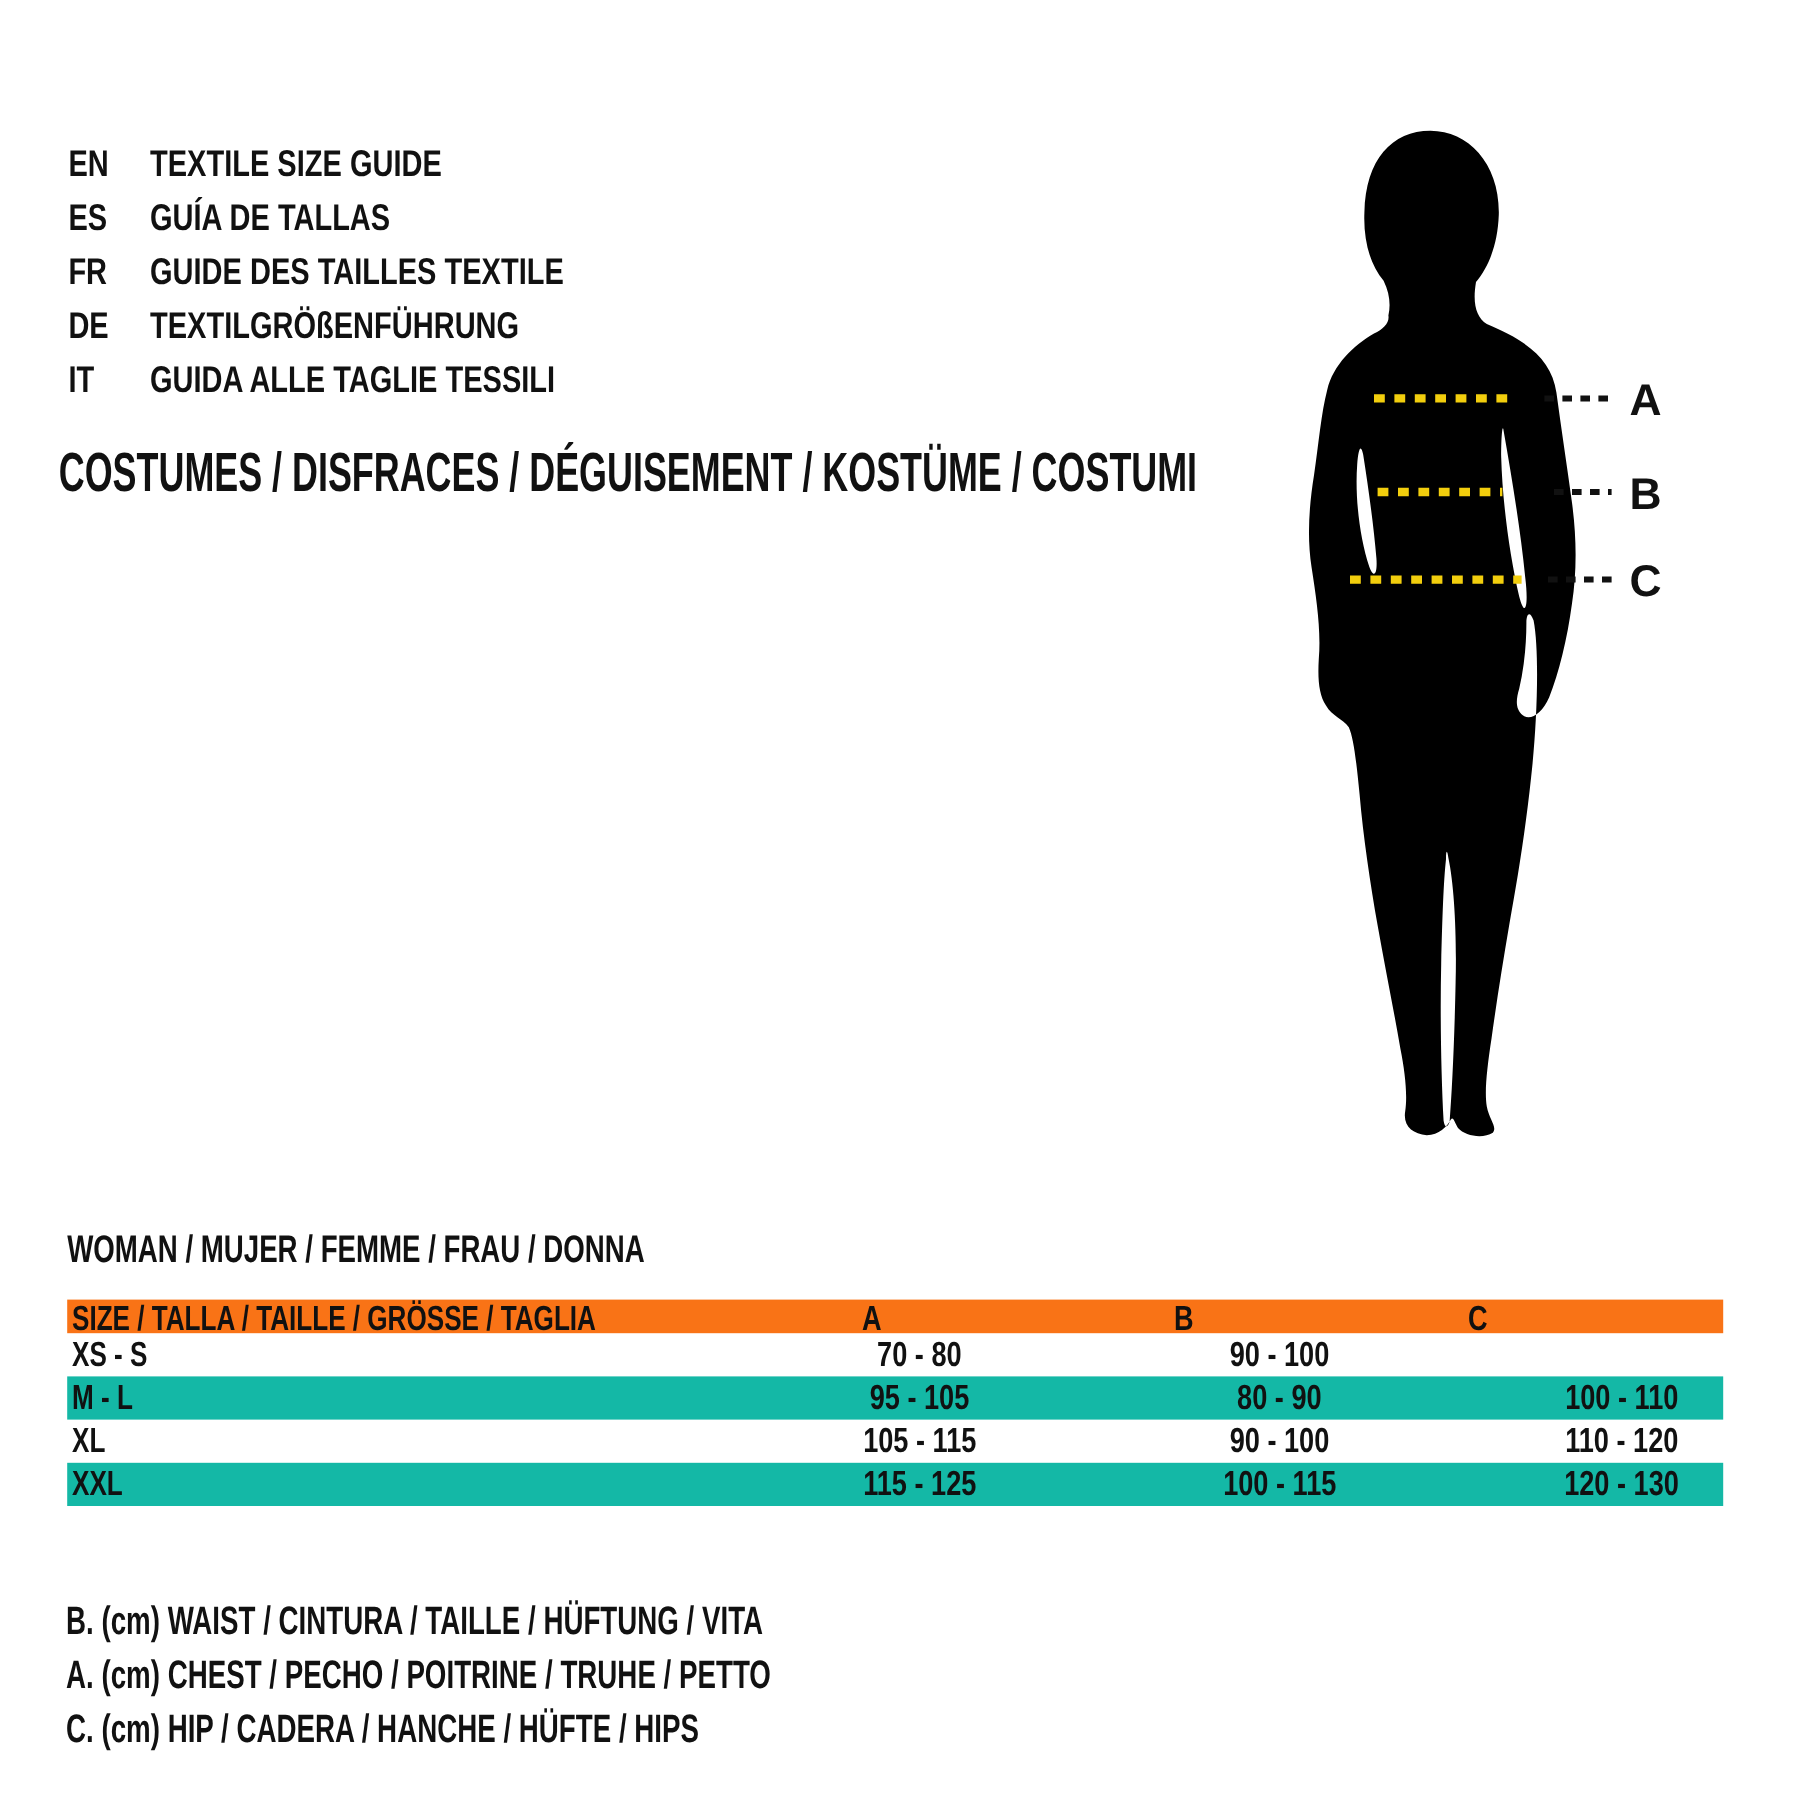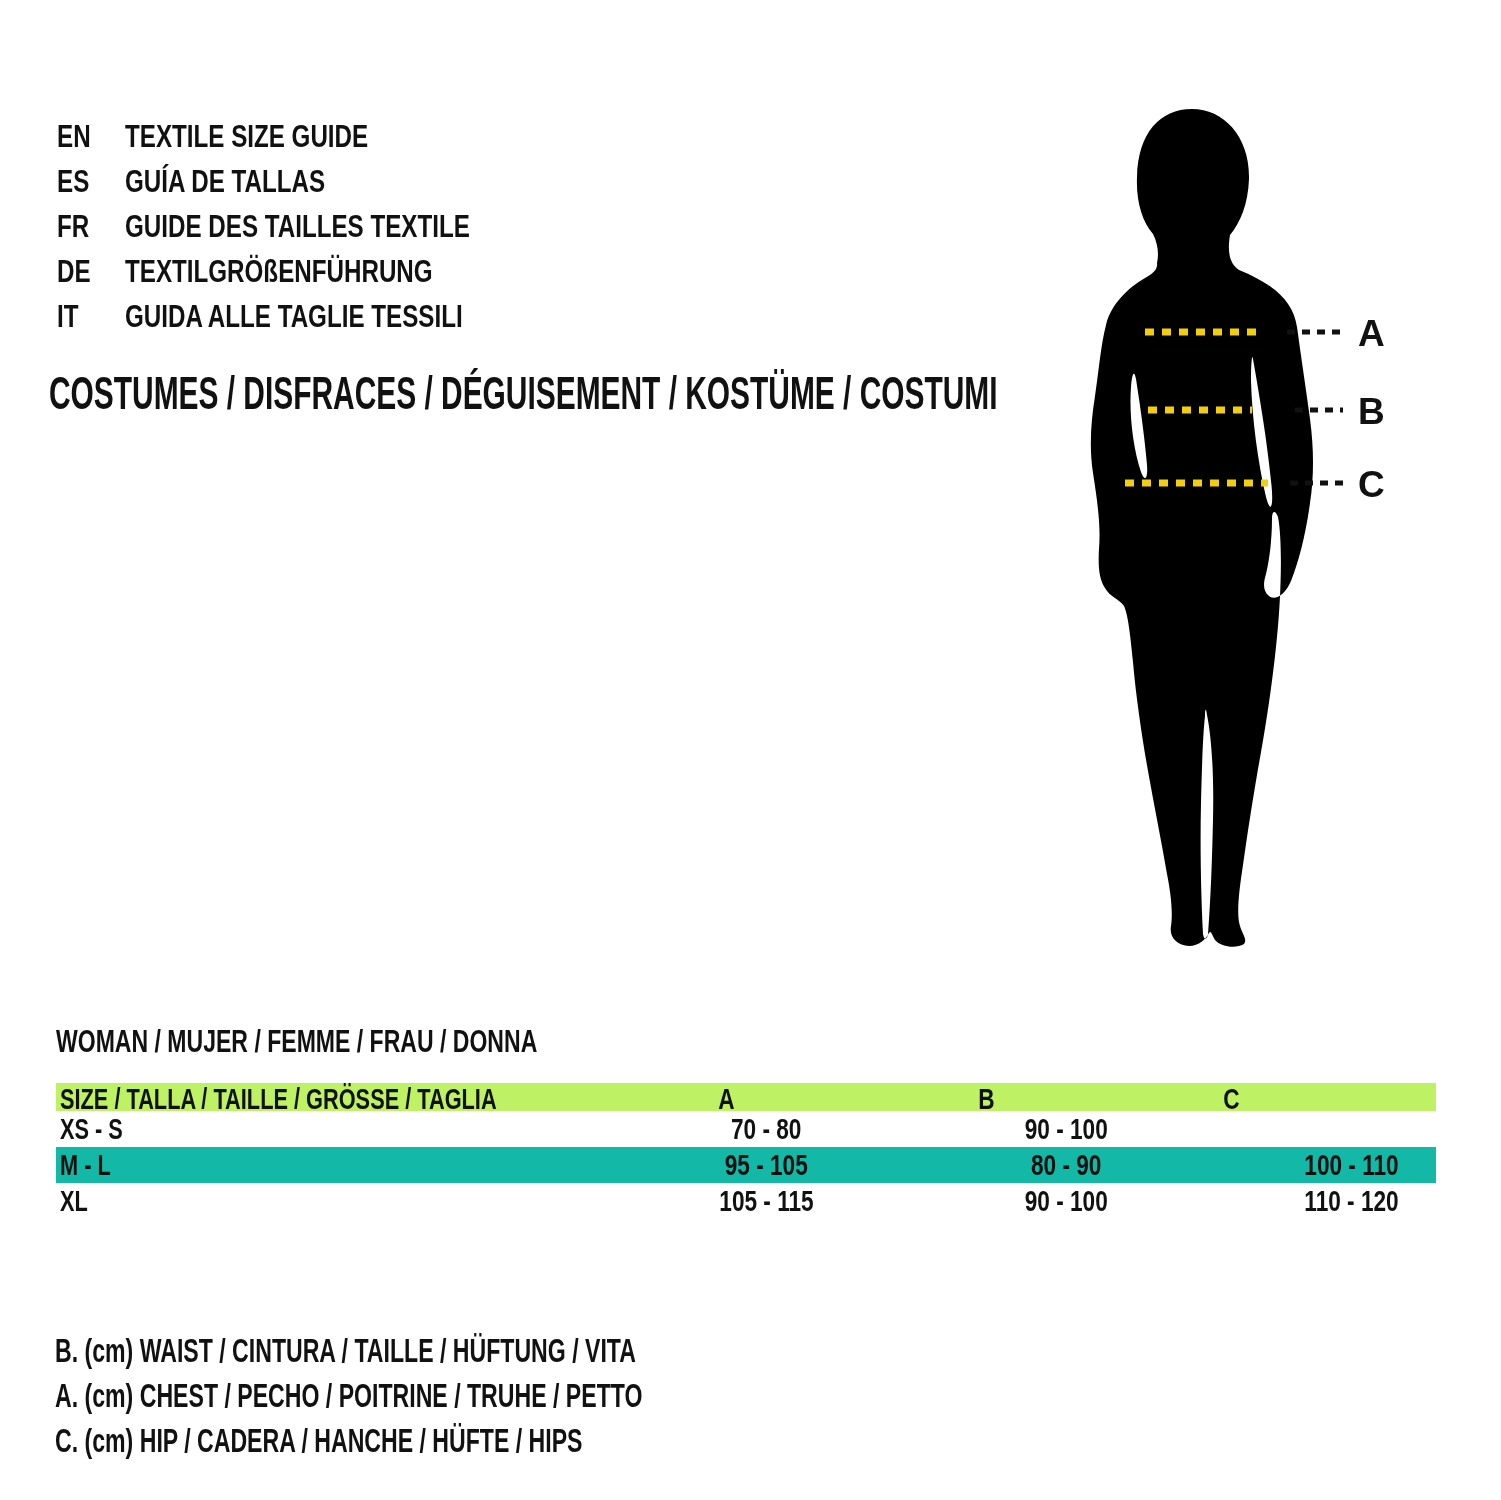--- a/index.html
+++ b/index.html
@@ -27,21 +27,21 @@
                   font-size:37px;font-weight:700;fill:#111111;}
 
   
   .woman-heading{position:absolute;left:56px;top:987px;height:34px;line-height:34px;
                  font-size:32px;font-weight:700;}
   .woman-heading .cx{transform:scaleX(0.72);}
 
   
   .size-table{position:absolute;left:56px;top:1046px;width:1380px;font-weight:700;}
   .t-row{display:grid;grid-template-columns:530px 280px 240px 250px 80px;}
-  .t-head{height:28px;background:#bef264;}
+  .t-head{height:28px;background:#f97316;}
   .t-data{height:36px;gap:40px;}
   .t-data.alt{background:#14b8a6;text-align:center;}
   .t-cell{display:flex;align-items:center;font-size:29px;}
   .t-cell.first{padding-left:4px;justify-content:flex-start;}
   .t-cell.num{justify-content:center;}
   .t-head .t-cell{font-size:29px;}
   .size-table .cx{transform:scaleX(0.75);}
   .size-table .cx-c{transform:scaleX(0.78);}
 
   
@@ -195,20 +195,35 @@
         </div>
       <div class="t-cell num">
           <span class="cx-c">90 - 100</span>
         </div>
       <div class="t-cell num">
           <span class="cx-c">110 - 120</span>
         </div>
       <div class="t-cell"></div>
     </div>
 
+    <div class="t-row t-data alt">
+      <div class="t-cell first">
+          <span class="cx">XXL</span>
+        </div>
+      <div class="t-cell num">
+          <span class="cx-c">115 - 125</span>
+        </div>
+      <div class="t-cell num">
+          <span class="cx-c">100 - 115</span>
+        </div>
+      <div class="t-cell num">
+          <span class="cx-c">120 - 130</span>
+        </div>
+      <div class="t-cell"></div>
+    </div>
   </div>
 
   <div class="legend">
     <div class="legend-row"><span class="cx">B. (cm) WAIST / CINTURA / TAILLE / HÜFTUNG / VITA</span></div>
     <div class="legend-row"><span class="cx">A. (cm) CHEST / PECHO / POITRINE / TRUHE / PETTO</span></div>
     <div class="legend-row"><span class="cx">C. (cm) HIP / CADERA / HANCHE / HÜFTE / HIPS</span></div>
   </div>
 
 </div>
 

